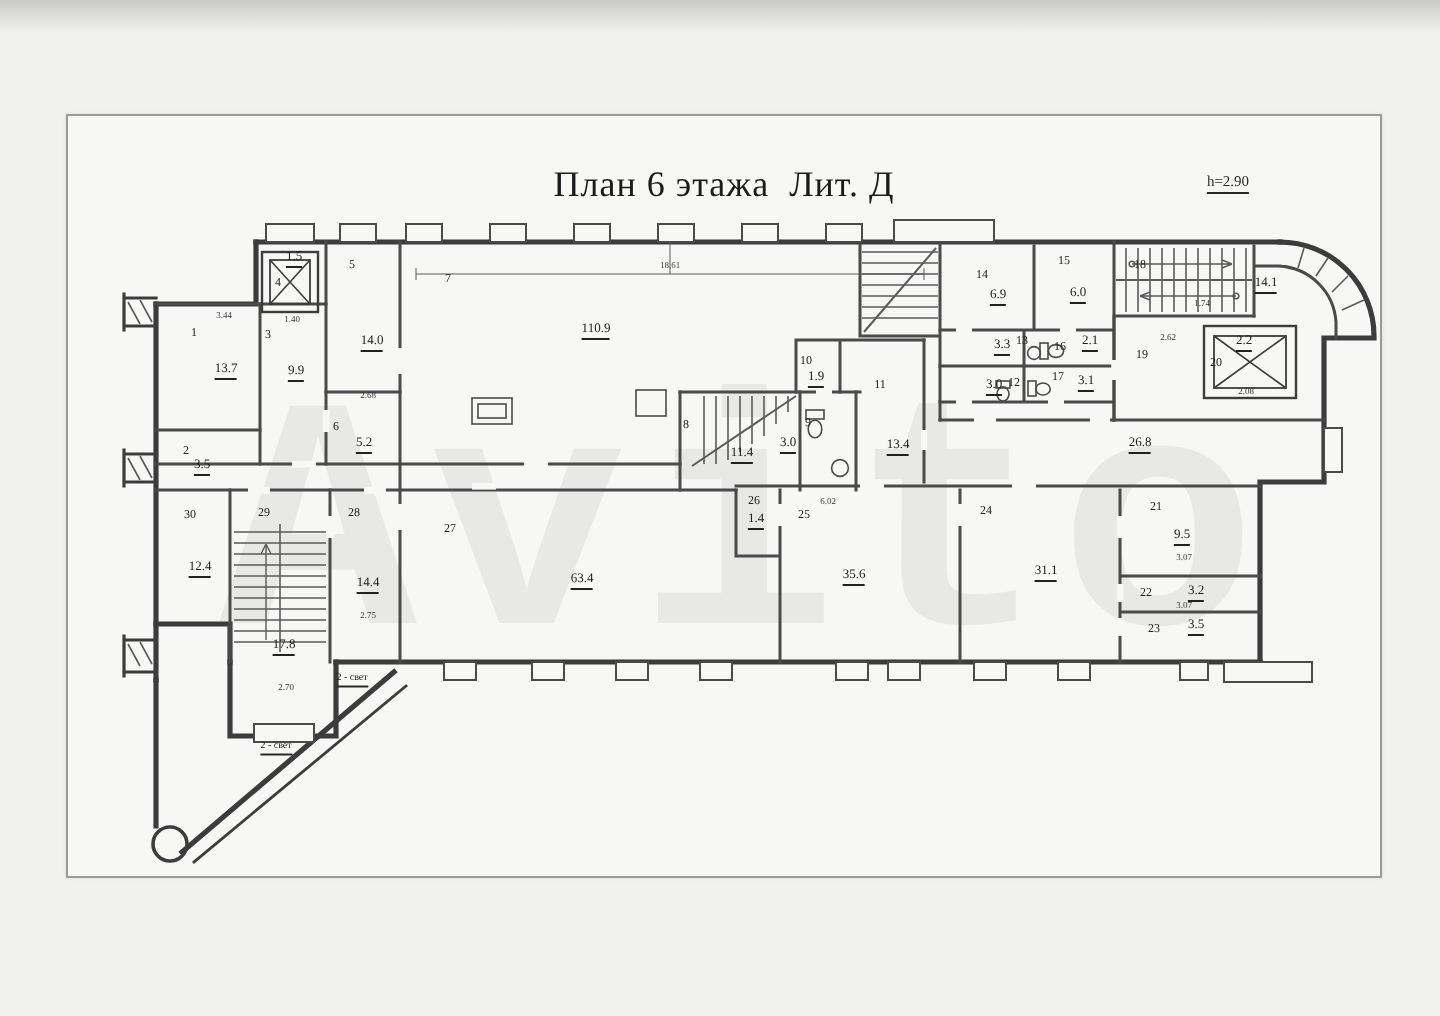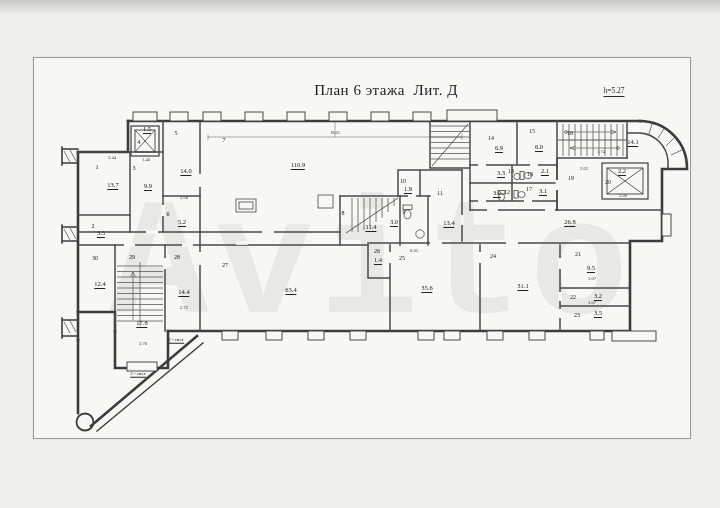--- a/index.html
+++ b/index.html
@@ -3,21 +3,21 @@
 <meta charset="utf-8">
 <style>
   html,body{margin:0;padding:0;}
   body{width:720px;height:508px;background:#e9e9e7;font-family:"Liberation Serif",serif;}
   #stage{position:relative;width:720px;height:508px;overflow:hidden;background:#f0f0ee;}
   .scan-top{position:absolute;left:0;top:0;width:720px;height:16px;
     background:linear-gradient(to bottom,#c9c9c7,#f0f0ee);}
   .sheet{position:absolute;left:33px;top:57px;width:656px;height:380px;
     background:#f7f7f5;border:1px solid #9a9a98;box-shadow:0 0 2px rgba(0,0,0,.08);}
   .plan-title{position:absolute;left:362px;top:82px;transform:translateX(-50%);
-    font-size:15px;color:#1b1b1d;letter-spacing:.5px;white-space:pre;margin-left:24px;}
+    font-size:18px;color:#1b1b1d;letter-spacing:.5px;white-space:pre;}
   .height-note{position:absolute;left:614px;top:86px;transform:translateX(-50%);
     font-size:7.5px;color:#2a2a2c;border-bottom:.5px solid #2a2a2c;padding-bottom:1px;}
   .watermark{position:absolute;left:372px;top:268px;transform:translate(-50%,-50%);
     font-family:Liberation Mono, monospace;font-weight:bold;font-size:165px;
     color:rgba(150,150,148,0.15);letter-spacing:6px;pointer-events:none;}
   svg{position:absolute;left:0;top:0;}
   .plan-num,.plan-area,.plan-dim,.plan-note{position:absolute;transform:translate(-50%,-50%);
     color:#212123;white-space:pre;line-height:1;}
   .plan-num{font-size:6px;}
   .plan-area{font-size:6.5px;border-bottom:.6px solid #212123;padding-bottom:.5px;}
@@ -25,21 +25,21 @@
   .plan-note{font-size:5px;border-bottom:.5px solid #2a2a2c;padding-bottom:.5px;}
 </style>
 </head>
 <body>
 
 <div id="stage">
   <div class="sheet"></div>
   <div class="scan-top"></div>
 
   <div class="plan-title">План 6 этажа  Лит. Д</div>
-  <div class="height-note">h=5.27</div>
+  <div class="height-note">h=2.90</div>
   <div class="watermark">Avito</div>
 
   <svg width="720" height="508" viewBox="0 0 720 508">
 
     <g stroke="#3c3c3e" stroke-width="2.6" fill="none" stroke-linecap="square">
       <path d="M128,121 H640"></path>
       <path d="M640,121 a47,47 0 0 1 47,47 V169 H662 V241 H630 V331"></path>
       <path d="M630,331 H168"></path>
       <path d="M168,331 V368 H115 V331"></path>
       <path d="M78,152 H128 V121"></path>

